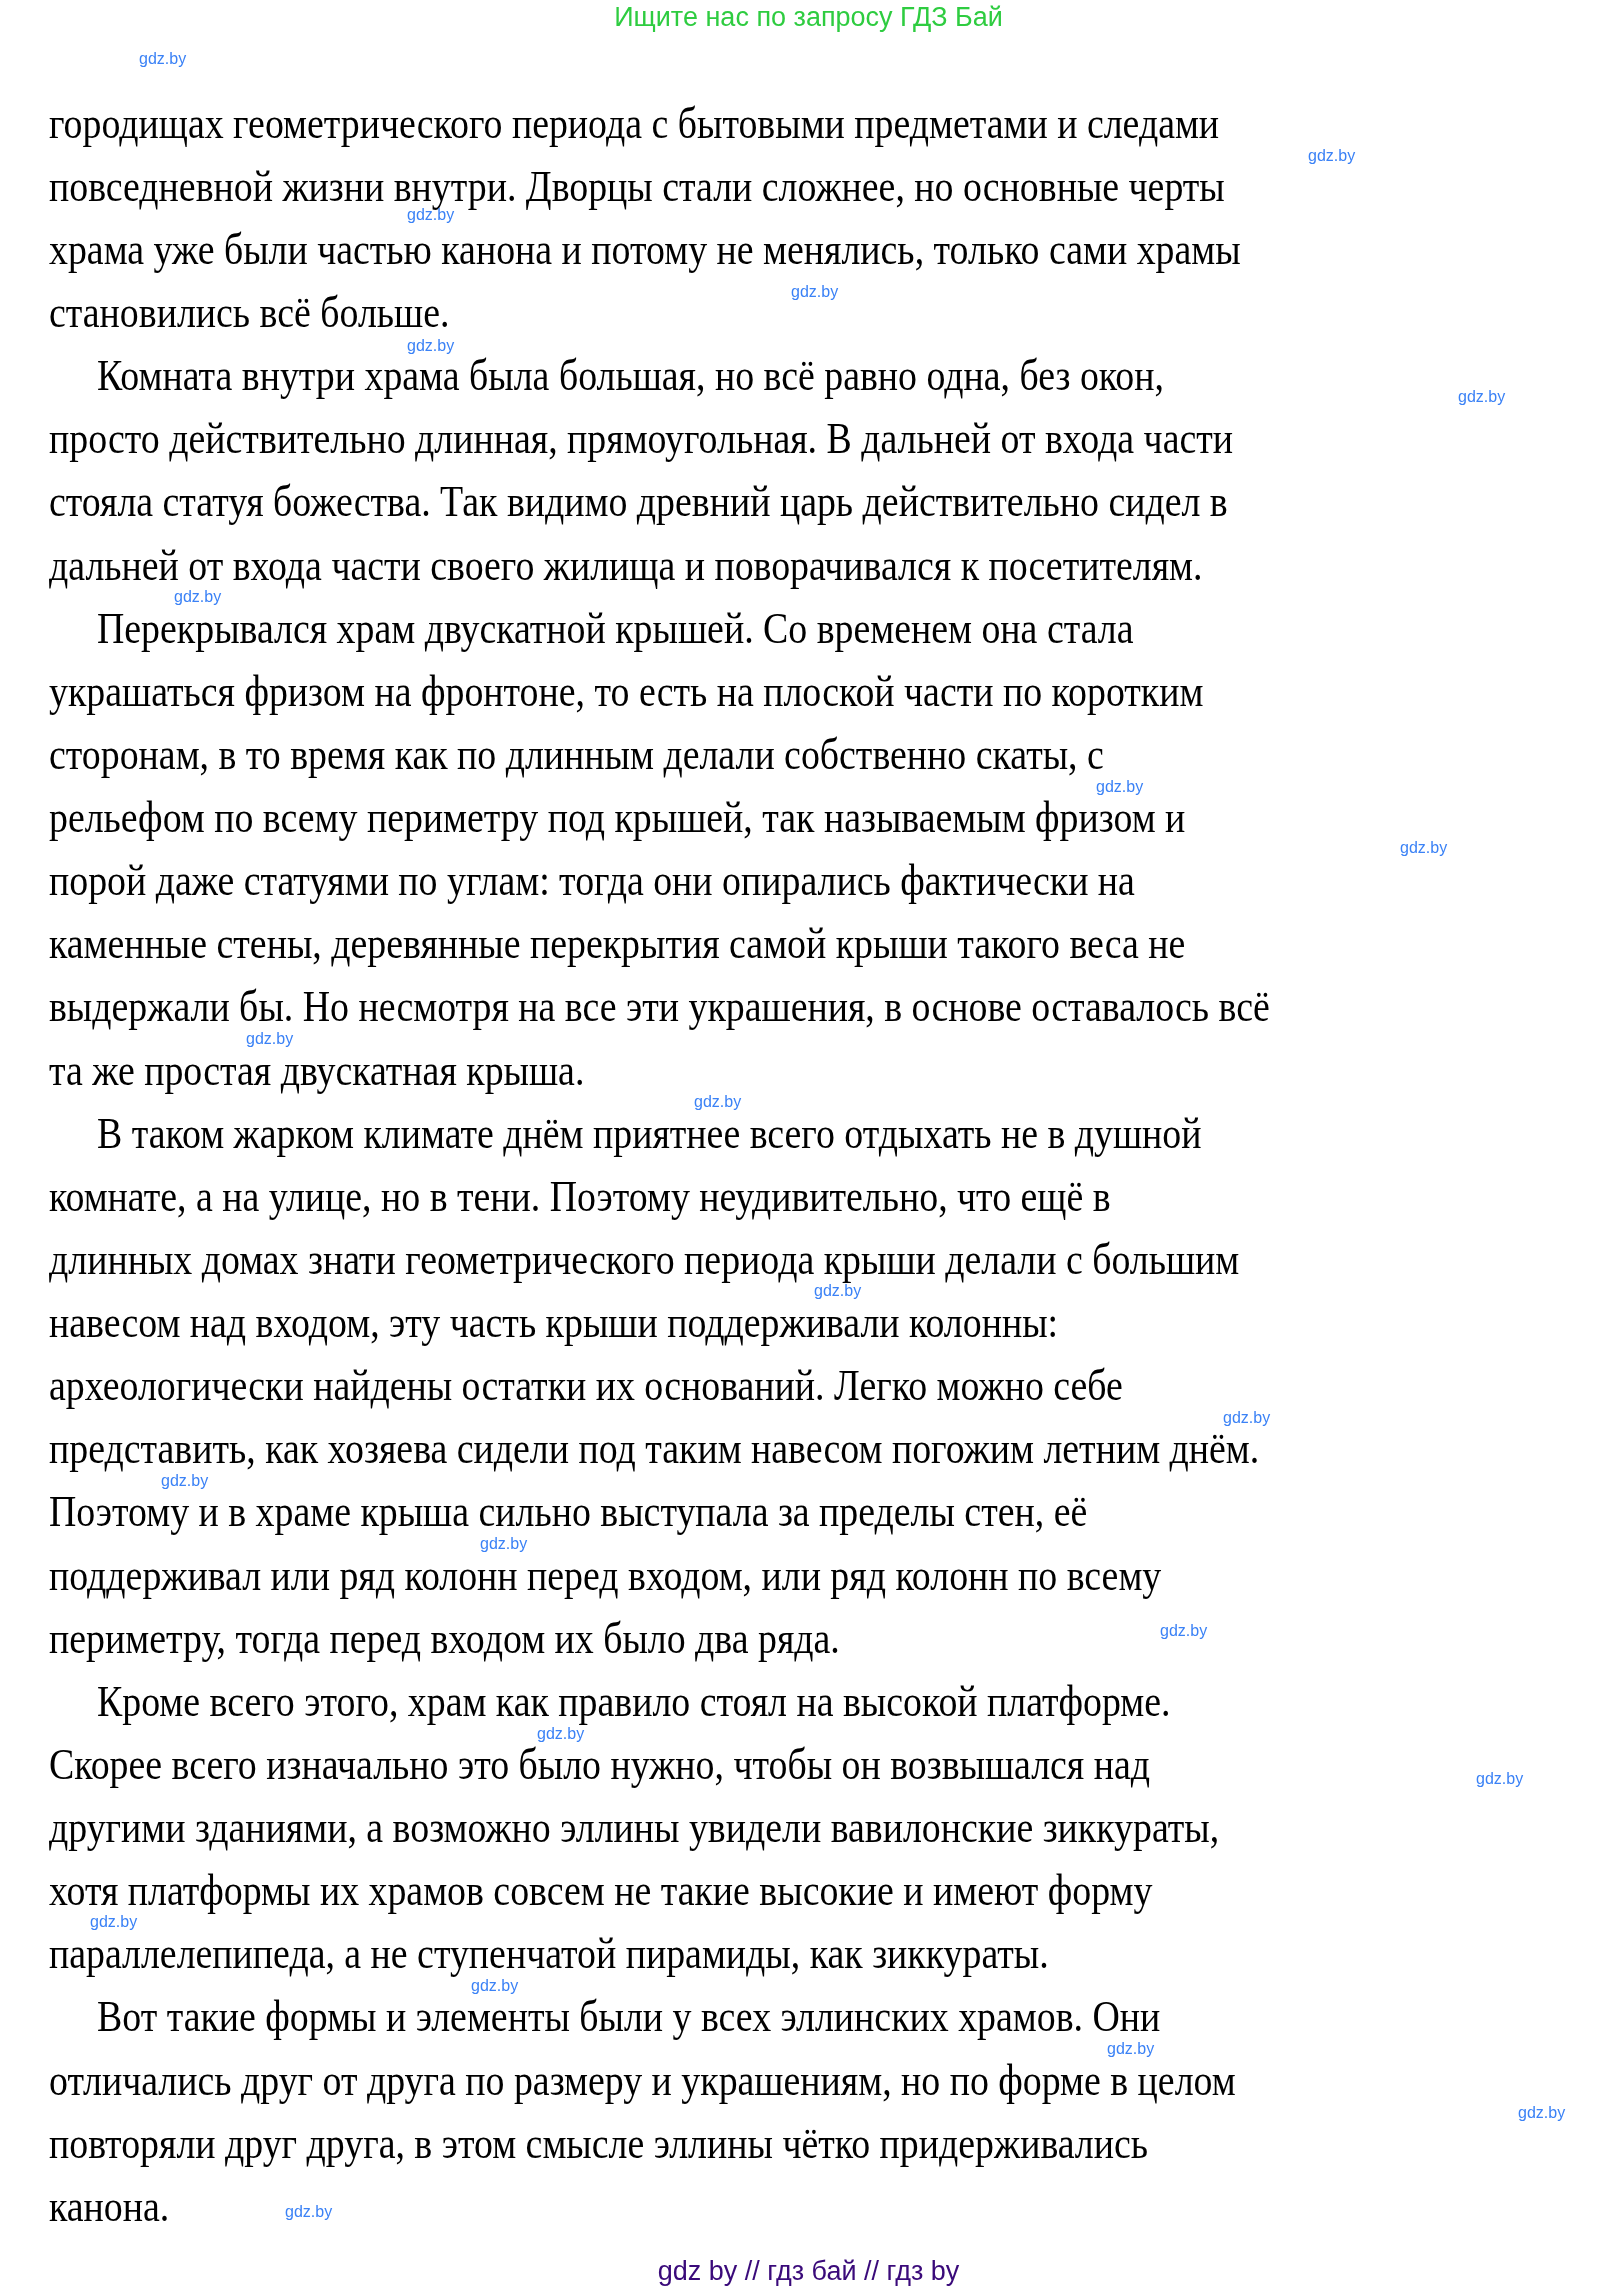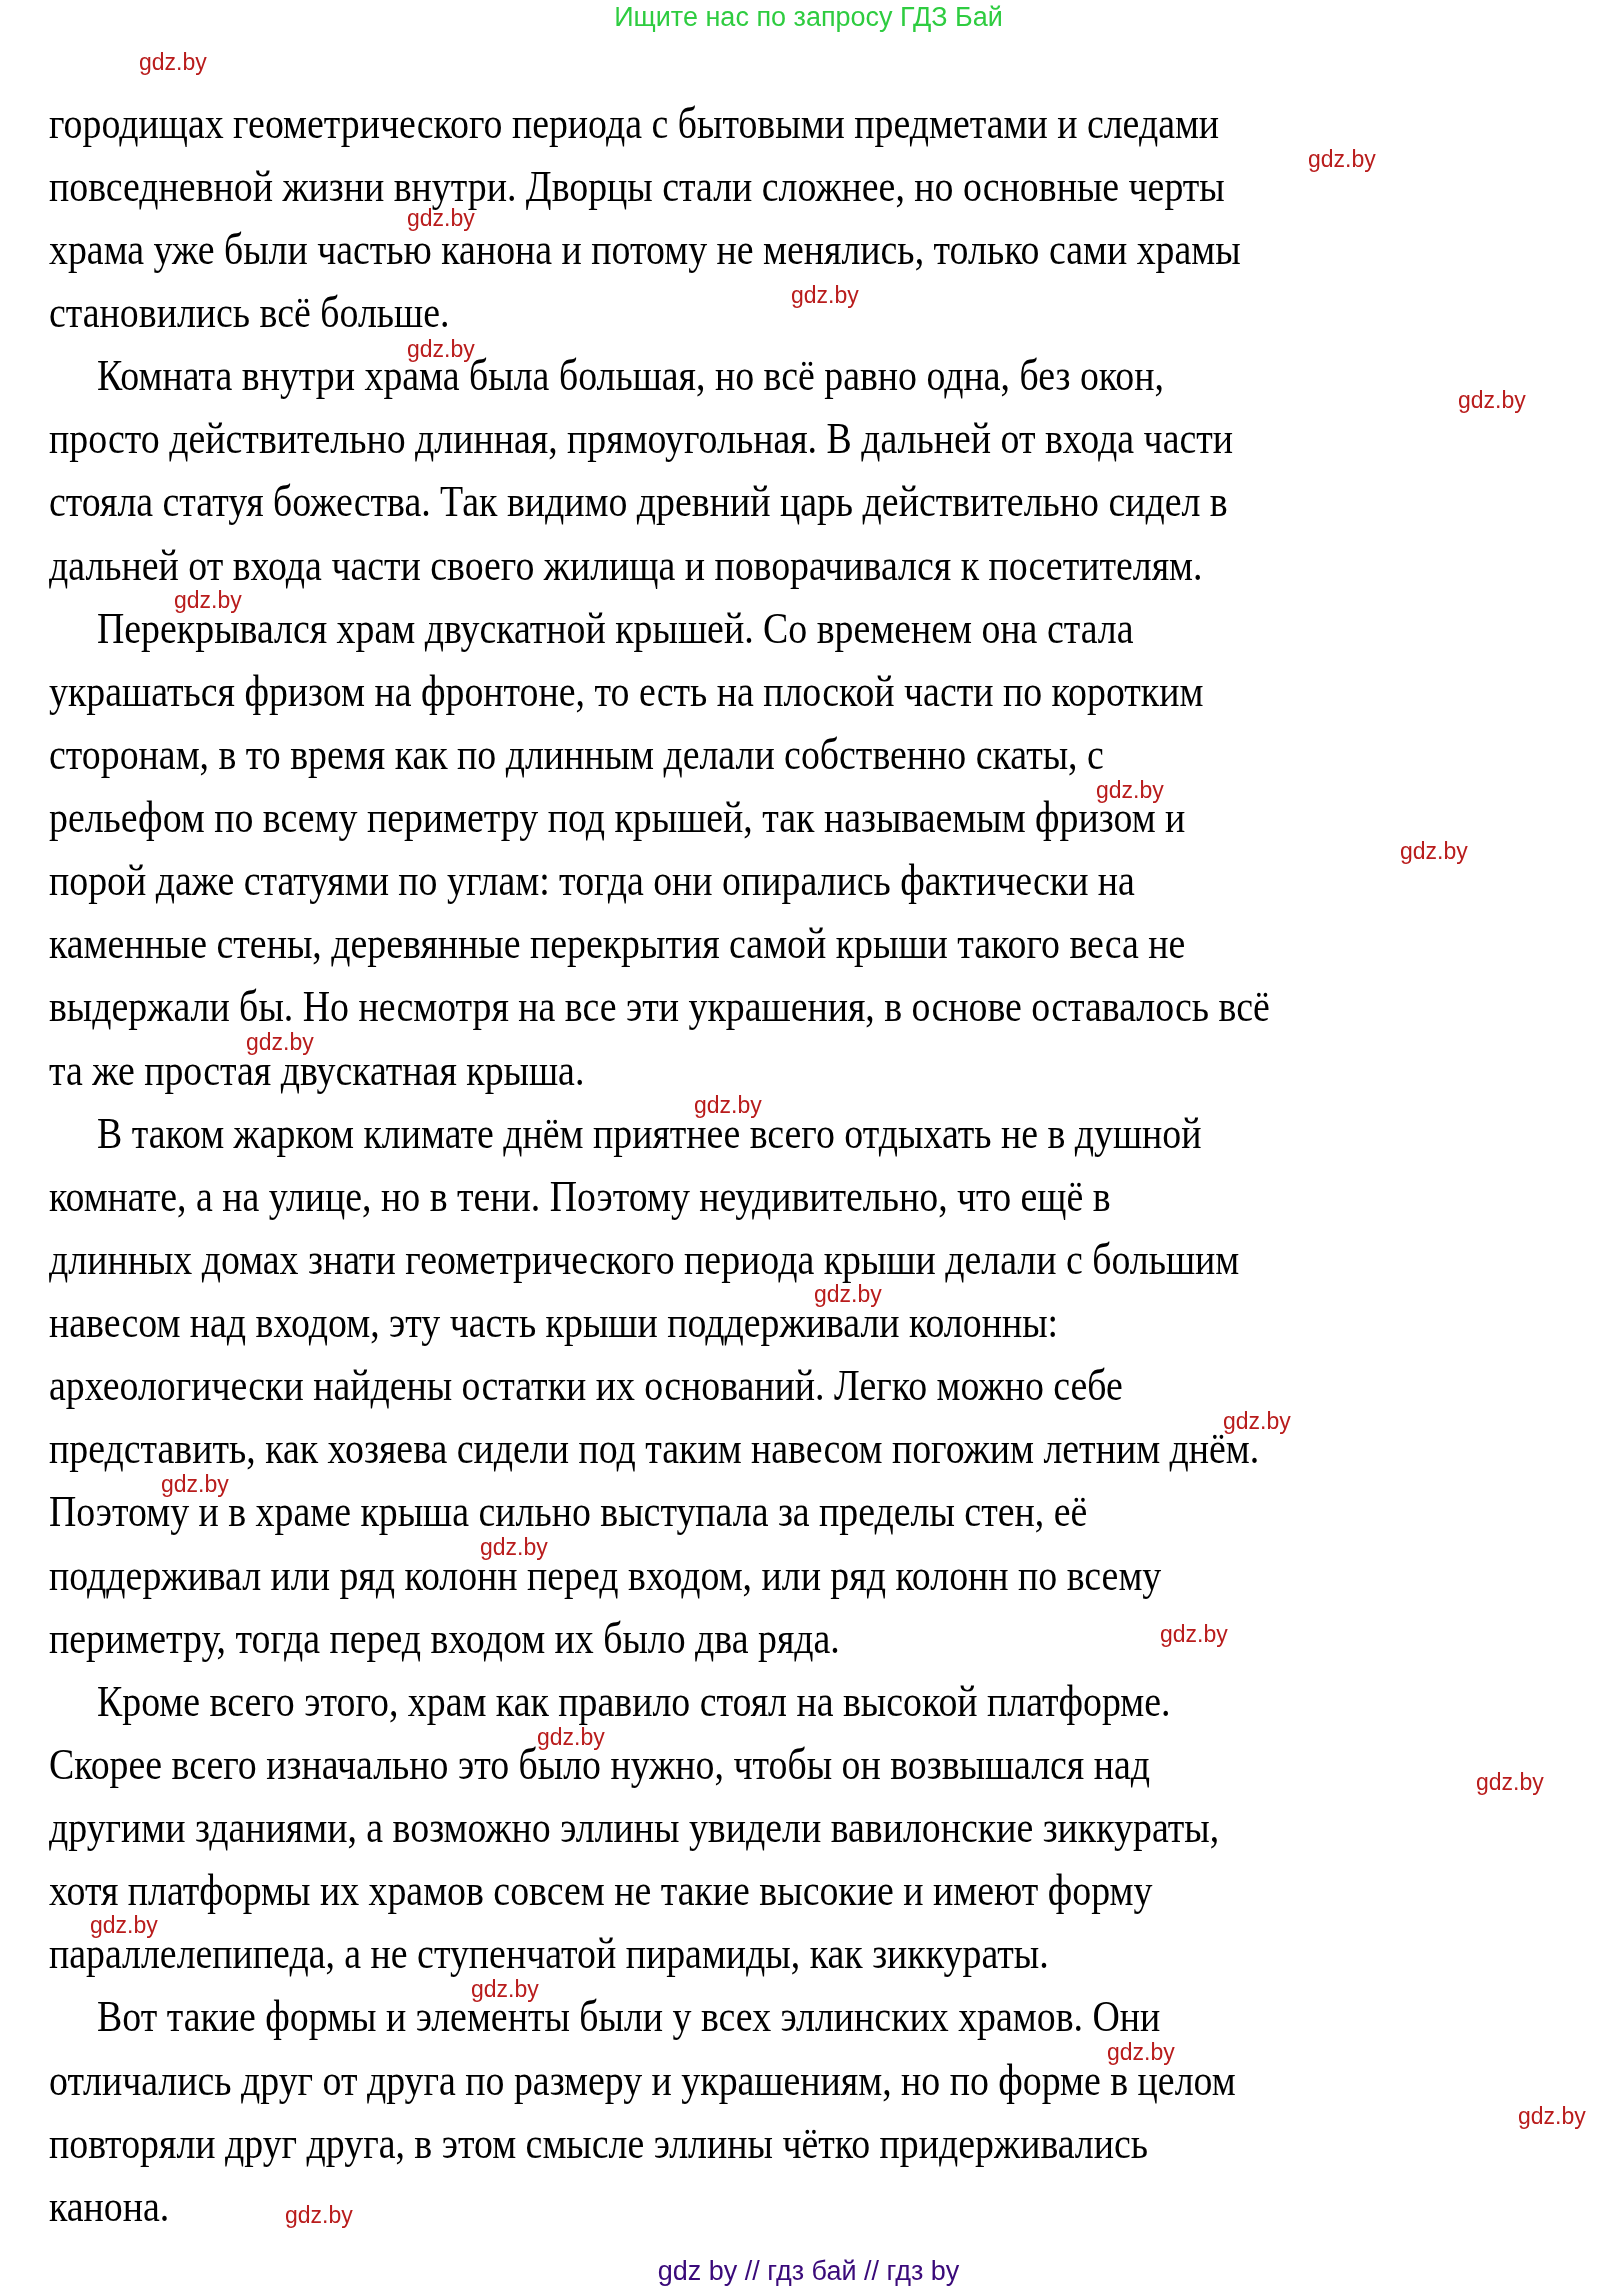--- a/index.html
+++ b/index.html
@@ -1,19 +1,19 @@
 <!DOCTYPE html>
 <html style="font-size:13px"><head>
 <meta charset="utf-8">
 <style>
   html, body { margin:0; padding:0; background:#ffffff; }
   body { width:1617px; height:2295px; position:relative; overflow:hidden; }
   .header { position:absolute; top:0; left:0; width:1617px; text-align:center;
     font-family:"Liberation Sans", sans-serif; font-size:27px; color:#2ecc40; top:1.6px; }
-  .wm { position:absolute; font-family:"Liberation Sans", sans-serif; font-size:23px; color:#b91c1c; line-height:1; }
+  .wm { position:absolute; font-family:"Liberation Sans", sans-serif; font-size:16px; color:#3b82f6; line-height:1; }
   .line { position:absolute; left:49px; font-family:"Liberation Serif", serif; font-size:44px; color:#000;
     white-space:nowrap; line-height:1; transform-origin:left center; }
   .line.indent { left:97px; }
   .footer { position:absolute; top:2256px; left:0; width:1617px; text-align:center;
     font-family:"Liberation Sans", sans-serif; font-size:27px; color:#3a0a7a; }
 </style>
 </head>
 <body>
 
 <div class="header">Ищите нас по запросу ГДЗ Бай</div>

